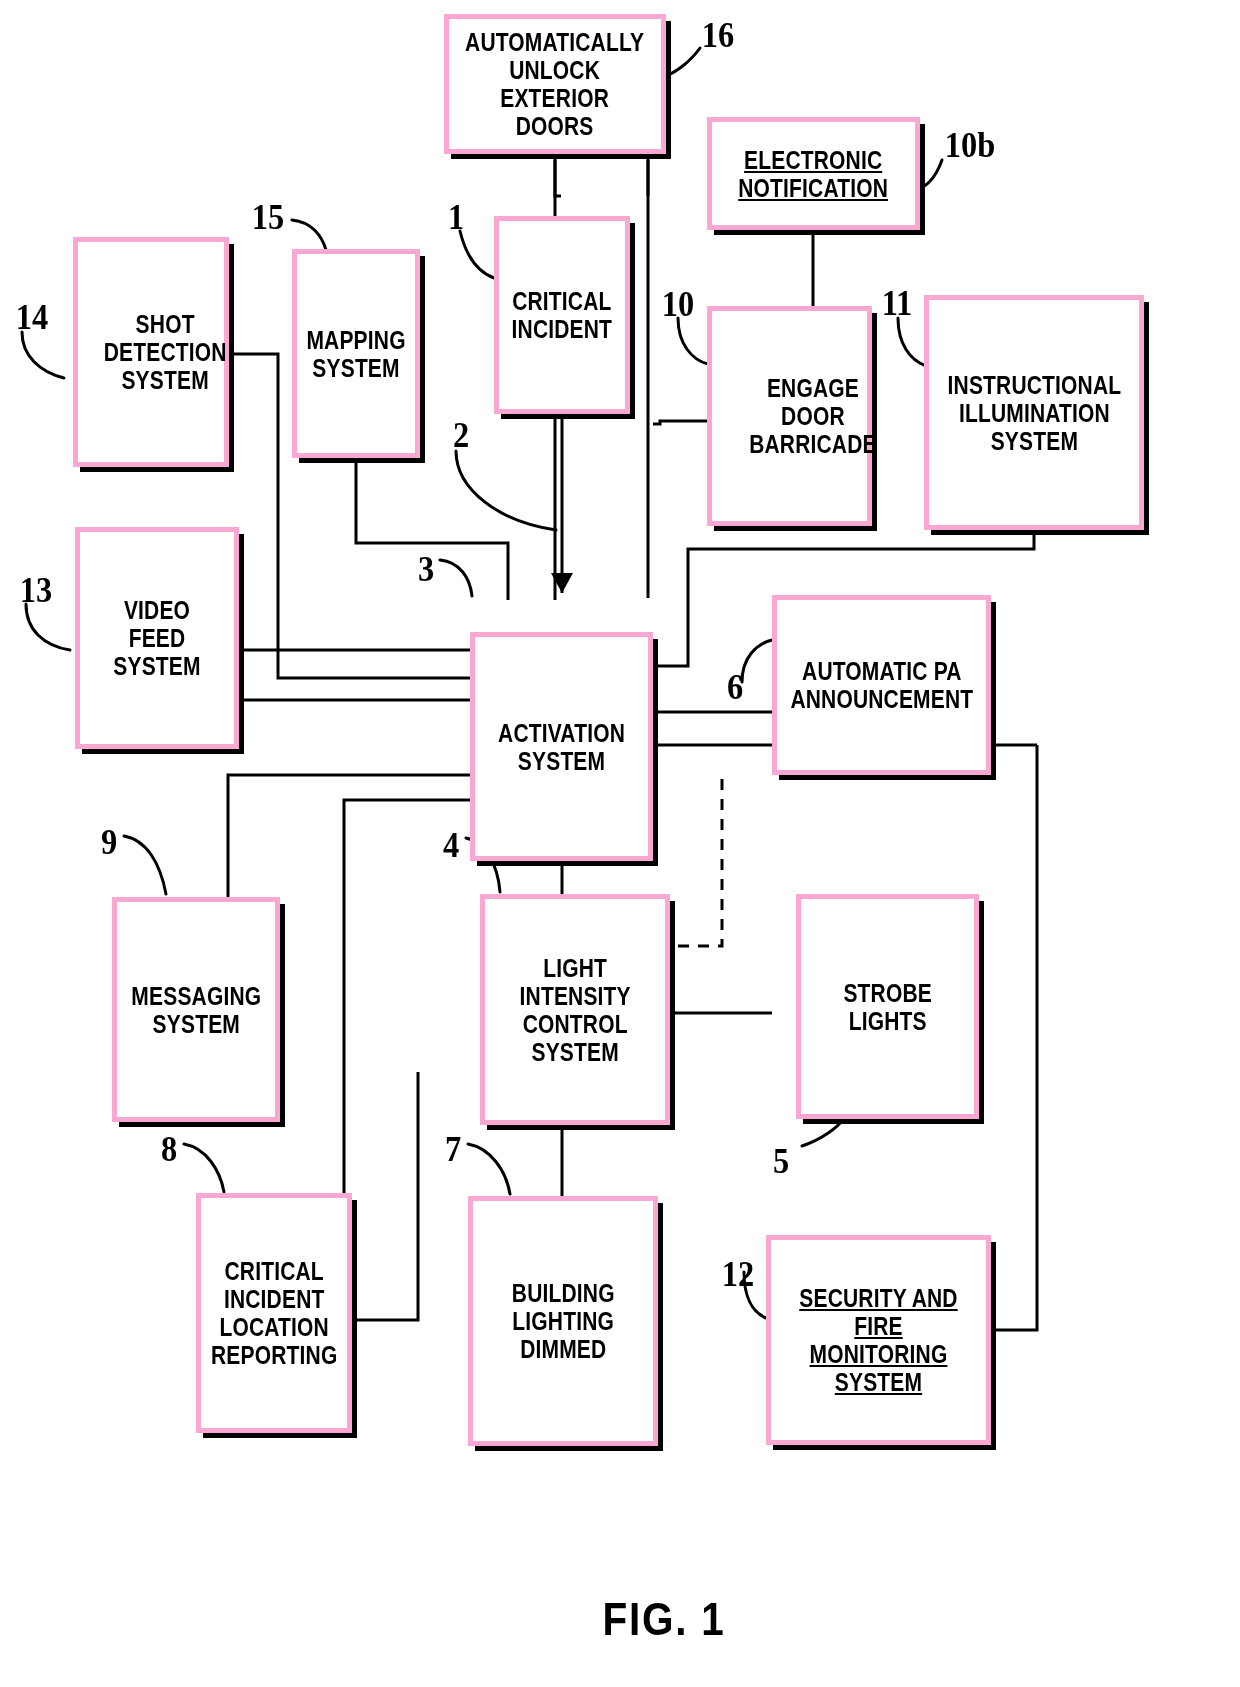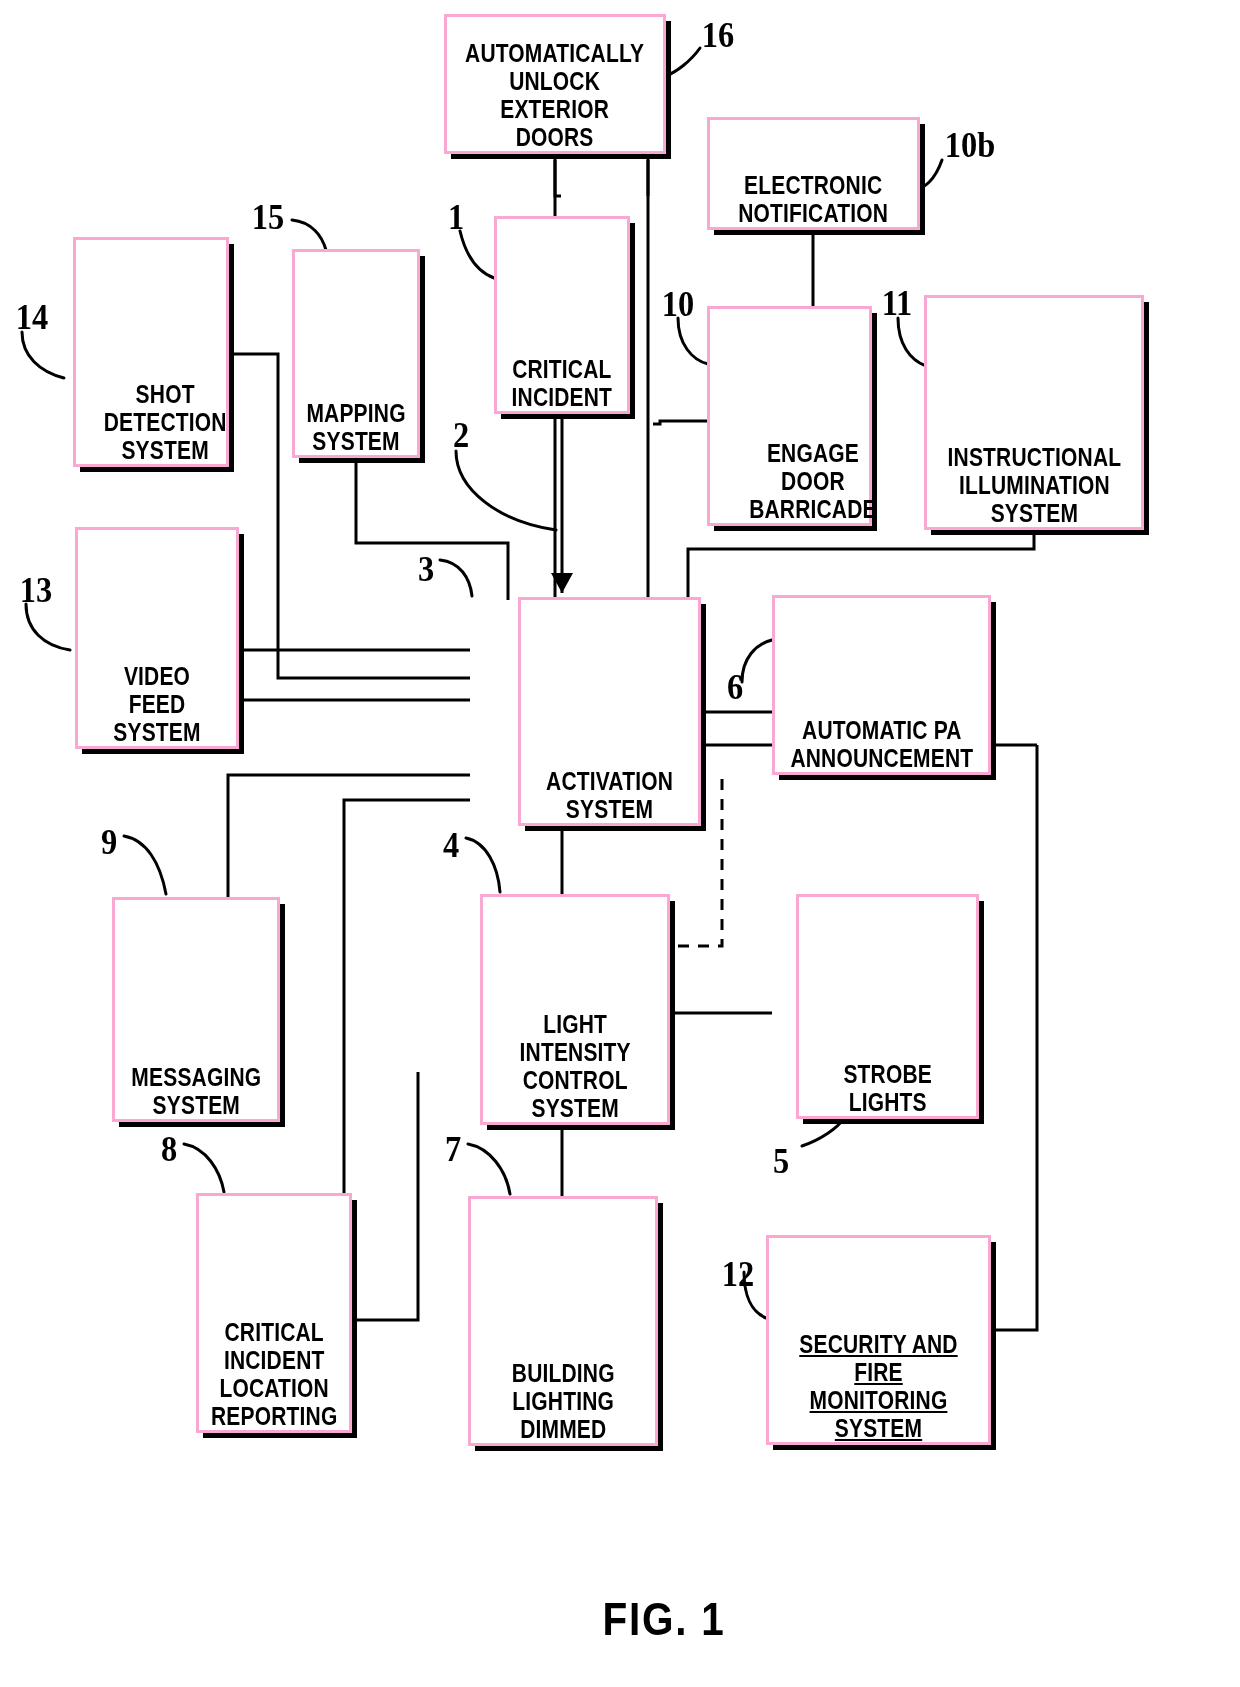--- a/index.html
+++ b/index.html
@@ -21,24 +21,24 @@
     position: absolute;
     left: 0;
     top: 0;
     width: 1240px;
     height: 1687px;
   }
   .node {
     position: absolute;
     box-sizing: border-box;
     background: #ffffff;
-    border: 3px solid #f9a8d4;
+    border: 5px solid #f9a8d4;
     box-shadow: 6px 6px 0 -1px #000000;
     display: flex;
-    align-items: flex-end;
+    align-items: center;
     justify-content: center;
     z-index: 5;
   }
   .node .label {
     font-family: "Liberation Sans Narrow", "Liberation Sans", sans-serif;
     font-weight: 700;
     text-align: center;
     line-height: 1.12;
     letter-spacing: 0.2px;
     color: #000000;
@@ -123,21 +123,21 @@
         <path d="M 744 1272 C 744 1296 752 1312 766 1318" fill="none" stroke="#000000" stroke-width="3" stroke-linecap="round"></path>
       </g>
   </svg>
 
   <div id="node-layer">
       <div class="node" style="left: 444px; top: 14px; width: 222px; height: 140px;">
         <div class="label" style="font-size: 25px;">AUTOMATICALLY
 UNLOCK
 EXTERIOR DOORS</div>
       </div>
-      <div class="node" style="left: 707px; top: 117px; width: 213px; height: 113px;">
+      <div class="node" style="left: 707px; top: 117px; width: 213px; height: 113px; text-decoration: underline;">
         <div class="label" style="font-size: 25px;">ELECTRONIC
 NOTIFICATION</div>
       </div>
       <div class="node" style="left: 73px; top: 237px; width: 156px; height: 230px; padding-left: 28px;">
         <div class="label" style="font-size: 25px;">SHOT
 DETECTION
 SYSTEM</div>
       </div>
       <div class="node" style="left: 292px; top: 249px; width: 128px; height: 209px;">
         <div class="label" style="font-size: 25px;">MAPPING
@@ -154,21 +154,21 @@
       </div>
       <div class="node" style="left: 924px; top: 295px; width: 220px; height: 235px;">
         <div class="label" style="font-size: 25px;">INSTRUCTIONAL
 ILLUMINATION
 SYSTEM</div>
       </div>
       <div class="node" style="left: 75px; top: 527px; width: 164px; height: 222px;">
         <div class="label" style="font-size: 25px;">VIDEO FEED
 SYSTEM</div>
       </div>
-      <div class="node" style="left: 470px; top: 597px; width: 183px; height: 229px; margin-left: 48px;">
+      <div class="node" style="left: 470px; top: 632px; width: 183px; height: 229px;">
         <div class="label" style="font-size: 25px;">ACTIVATION
 SYSTEM</div>
       </div>
       <div class="node" style="left: 772px; top: 595px; width: 219px; height: 180px;">
         <div class="label" style="font-size: 25px;">AUTOMATIC PA
 ANNOUNCEMENT</div>
       </div>
       <div class="node" style="left: 112px; top: 897px; width: 168px; height: 225px;">
         <div class="label" style="font-size: 25px;">MESSAGING
 SYSTEM</div>

